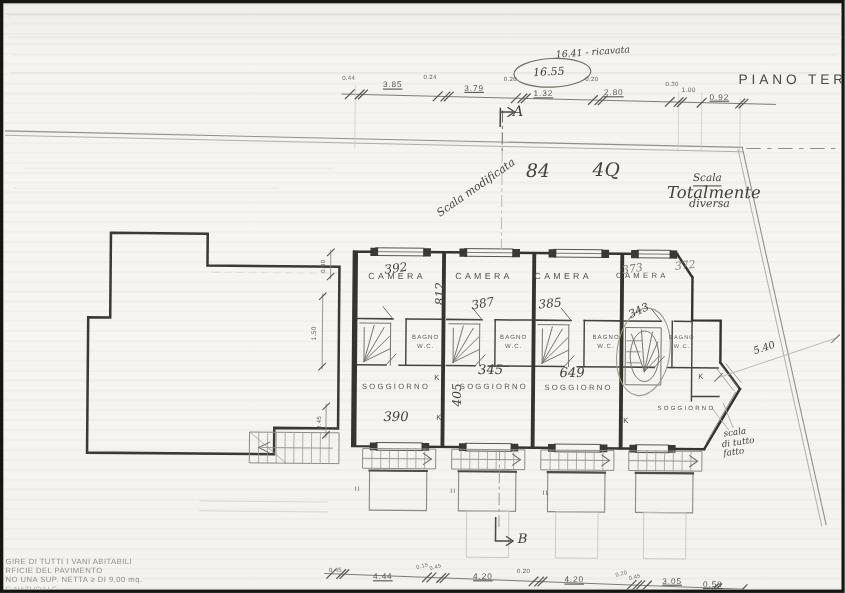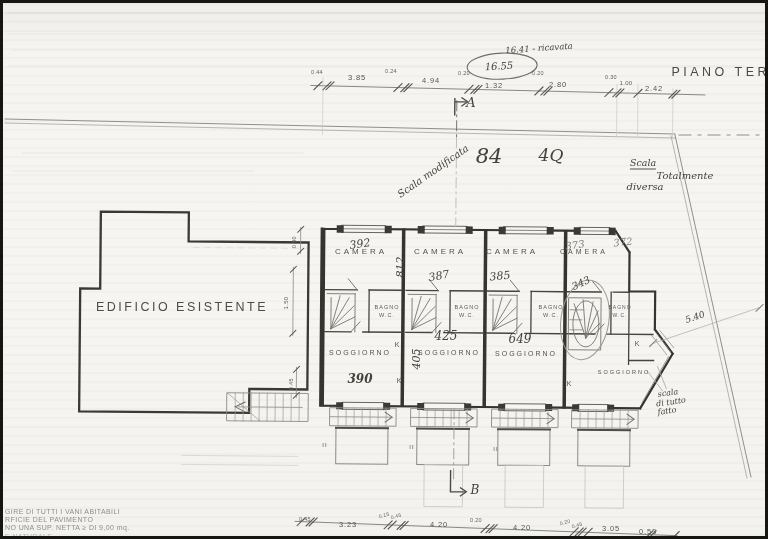--- a/index.html
+++ b/index.html
@@ -9,21 +9,21 @@
     background:
       repeating-linear-gradient(180deg, rgba(110,108,100,0.035) 0 2px, rgba(0,0,0,0) 2px 9px),
       linear-gradient(180deg,#eeede9 0%,#f5f4f0 9%,#f6f5f1 55%,#f3f2ee 100%);
     font-family:"Liberation Sans", sans-serif;
   }
   svg{position:absolute;left:0;top:0;z-index:1;}
   .lb{position:absolute;transform:translate(-50%,-50%);white-space:nowrap;z-index:2;}
   .pr{color:#54534e;letter-spacing:3px;font-size:8px;}
   .pr-sm{color:#5b5a55;letter-spacing:1px;font-size:5.5px;}
   .sog{color:#55544f;letter-spacing:2px;font-size:7px;}
-  .dim{color:#55544f;font-size:7.5px;letter-spacing:0.8px;}
+  .dim{color:#55544f;font-size:7.5px;letter-spacing:0.8px;text-decoration:underline;}
   .dim-sm{color:#63625d;font-size:5.5px;letter-spacing:0.3px;}
   .hw{font-family:"DejaVu Serif", serif;font-style:italic;color:#45423a;}
   .foot{position:absolute;z-index:2;color:#8f8e88;font-size:7px;letter-spacing:0.4px;white-space:nowrap;font-family:"Liberation Sans",sans-serif;}
   .title{color:#4a4a45;font-size:12.5px;letter-spacing:3.5px;}
   .exist{color:#4c4b46;font-size:12.5px;letter-spacing:2.5px;}
 </style>
 </head>
 <body>
 
 <div class="scan">
@@ -190,21 +190,20 @@
         <path d="M647,342 L654,335 M753,306 L760,299" stroke="#7c7b75" stroke-width="1"></path>
       </g>
 
       <path d="M660,386 L645,367 M664,384 L655,362" stroke="#aaa69e" stroke-width="0.8"></path>
     </g>
   </g>
   <rect x="146" y="533" width="17" height="6" fill="#14140f"></rect>
 </svg>
 
 <span class="lb title" style="left:724px;top:69px;">PIANO TERR</span>
-<span class="lb exist" style="left:179px;top:304px;">EDIFICIO ESISTENTE</span>
 
 <span class="lb pr" style="left:358px;top:248px;">CAMERA</span>
 <span class="lb pr" style="left:437px;top:248px;">CAMERA</span>
 <span class="lb pr" style="left:509px;top:248px;">CAMERA</span>
 <span class="lb pr" style="left:581px;top:248px;font-size:7px;">CAMERA</span>
 
 <span class="lb pr-sm" style="left:384px;top:304px;">BAGNO</span>
 <span class="lb pr-sm" style="left:384px;top:312px;">W.C.</span>
 <span class="lb pr-sm" style="left:464px;top:304px;">BAGNO</span>
 <span class="lb pr-sm" style="left:464px;top:312px;">W.C.</span>
@@ -226,68 +225,68 @@
 <span class="lb pr-sm" style="left:322px;top:442px;font-size:6px;">II</span>
 <span class="lb pr-sm" style="left:409px;top:444px;font-size:6px;">II</span>
 <span class="lb pr-sm" style="left:493px;top:446px;font-size:6px;">II</span>
 
 <span class="lb hw" style="left:468px;top:99px;font-size:13px;">A</span>
 <span class="lb hw" style="left:472px;top:487px;font-size:12px;">B</span>
 
 <span class="lb dim-sm" style="left:314px;top:69px;">0.44</span>
 <span class="lb dim" style="left:354px;top:74px;">3.85</span>
 <span class="lb dim-sm" style="left:388px;top:68px;">0.24</span>
-<span class="lb dim" style="left:428px;top:77px;">4.94</span>
+<span class="lb dim" style="left:428px;top:77px;">3.79</span>
 <span class="lb dim-sm" style="left:461px;top:70px;">0.20</span>
 <span class="lb dim" style="left:491px;top:82px;">1.32</span>
 <span class="lb dim-sm" style="left:535px;top:70px;">0.20</span>
 <span class="lb dim" style="left:555px;top:81px;">2.80</span>
 <span class="lb dim-sm" style="left:608px;top:74px;">0.30</span>
 <span class="lb dim-sm" style="left:623px;top:80px;font-size:6px;">1.00</span>
-<span class="lb dim" style="left:651px;top:85px;">2.42</span>
+<span class="lb dim" style="left:651px;top:85px;">0.92</span>
 
 <span class="lb dim-sm" style="left:302px;top:516px;">0.45</span>
-<span class="lb dim" style="left:345px;top:521px;">3.23</span>
+<span class="lb dim" style="left:345px;top:521px;">4.44</span>
 <span class="lb dim-sm" style="left:381px;top:512px;transform:translate(-50%,-50%) rotate(-14deg);font-size:5px;">0.15</span>
 <span class="lb dim-sm" style="left:393px;top:513px;transform:translate(-50%,-50%) rotate(-14deg);font-size:5px;">0.45</span>
 <span class="lb dim" style="left:436px;top:521px;">4.20</span>
 <span class="lb dim-sm" style="left:473px;top:517px;">0.20</span>
 <span class="lb dim" style="left:519px;top:524px;">4.20</span>
 <span class="lb dim-sm" style="left:562px;top:519px;transform:translate(-50%,-50%) rotate(-14deg);font-size:5px;">0.20</span>
 <span class="lb dim-sm" style="left:574px;top:522px;transform:translate(-50%,-50%) rotate(-14deg);font-size:5px;">0.45</span>
 <span class="lb dim" style="left:608px;top:525px;">3.05</span>
 <span class="lb dim" style="left:645px;top:528px;">0.53</span>
 
 <span class="lb dim-sm" style="left:291px;top:239px;transform:translate(-50%,-50%) rotate(-90deg);">0.90</span>
 <span class="lb dim-sm" style="left:283px;top:300px;transform:translate(-50%,-50%) rotate(-90deg);font-size:6px;">1.50</span>
 <span class="lb dim-sm" style="left:288px;top:381px;transform:translate(-50%,-50%) rotate(-90deg);">0.45</span>
 
 <span class="lb hw" style="left:536px;top:45px;font-size:8.5px;transform:translate(-50%,-50%) rotate(-4deg);">16.41 - ricavata</span>
 <span class="lb hw" style="left:496px;top:63px;font-size:10px;transform:translate(-50%,-50%) rotate(-3deg);">16.55</span>
-<span class="lb hw" style="left:486px;top:153px;font-size:21px;">84</span>
+<span class="lb hw" style="left:486px;top:153px;font-size:17px;">84</span>
 <span class="lb hw" style="left:548px;top:152px;font-size:17px;">4Q</span>
 <span class="lb hw" style="left:430px;top:168px;font-size:10px;transform:translate(-50%,-50%) rotate(-35deg);">Scala modificata</span>
 <span class="lb hw" style="left:640px;top:160px;font-size:9.5px;border-bottom:1px solid #55524a;padding-bottom:1px;">Scala</span>
-<span class="lb hw" style="left:646px;top:172px;font-size:10px;margin-left:36px;">Totalmente</span>
+<span class="lb hw" style="left:646px;top:172px;font-size:15px;">Totalmente</span>
 <span class="lb hw" style="left:642px;top:183px;font-size:10px;">diversa</span>
 <span class="lb hw" style="left:665px;top:390px;font-size:8px;transform:translate(-50%,-50%) rotate(-8deg);">scala</span>
 <span class="lb hw" style="left:668px;top:399px;font-size:8px;transform:translate(-50%,-50%) rotate(-8deg);">di tutto</span>
 <span class="lb hw" style="left:664px;top:408px;font-size:8px;transform:translate(-50%,-50%) rotate(-8deg);">fatto</span>
 <span class="lb hw" style="left:692px;top:314px;font-size:9px;transform:translate(-50%,-50%) rotate(-19deg);">5.40</span>
 
 <span class="lb hw" style="left:357px;top:241px;font-size:11px;transform:translate(-50%,-50%) rotate(-8deg);">392</span>
 <span class="lb hw" style="left:397px;top:264px;font-size:11px;transform:translate(-50%,-50%) rotate(-90deg);">812</span>
 <span class="lb hw" style="left:436px;top:273px;font-size:11px;transform:translate(-50%,-50%) rotate(-10deg);">387</span>
 <span class="lb hw" style="left:497px;top:273px;font-size:11px;transform:translate(-50%,-50%) rotate(-5deg);">385</span>
 <span class="lb hw" style="left:572px;top:242px;font-size:10px;color:#827d72;transform:translate(-50%,-50%) rotate(-8deg);">373</span>
 <span class="lb hw" style="left:620px;top:239px;font-size:10px;color:#8a857a;transform:translate(-50%,-50%) rotate(-6deg);">372</span>
 <span class="lb hw" style="left:578px;top:280px;font-size:10px;transform:translate(-50%,-50%) rotate(-25deg);">343</span>
-<span class="lb hw" style="left:443px;top:333px;font-size:12px;">425</span>
+<span class="lb hw" style="left:443px;top:333px;font-size:12px;">345</span>
 <span class="lb hw" style="left:517px;top:336px;font-size:12px;">649</span>
 <span class="lb hw" style="left:413px;top:356px;font-size:11px;transform:translate(-50%,-50%) rotate(-90deg);">405</span>
-<span class="lb hw" style="left:357px;top:376px;font-size:12px;font-weight:bold;">390</span>
+<span class="lb hw" style="left:357px;top:376px;font-size:12px;">390</span>
 
 <span class="foot" style="left:2px;top:505px;">GIRE DI TUTTI I VANI ABITABILI</span>
 <span class="foot" style="left:2px;top:513px;">RFICIE DEL PAVIMENTO</span>
 <span class="foot" style="left:2px;top:521px;">NO UNA SUP. NETTA ≥ DI 9,00 mq.</span>
 <span class="foot" style="left:2px;top:530px;color:#b5b4ae;">E NATURALE</span>
 
 </div>
 
 </body></html>

